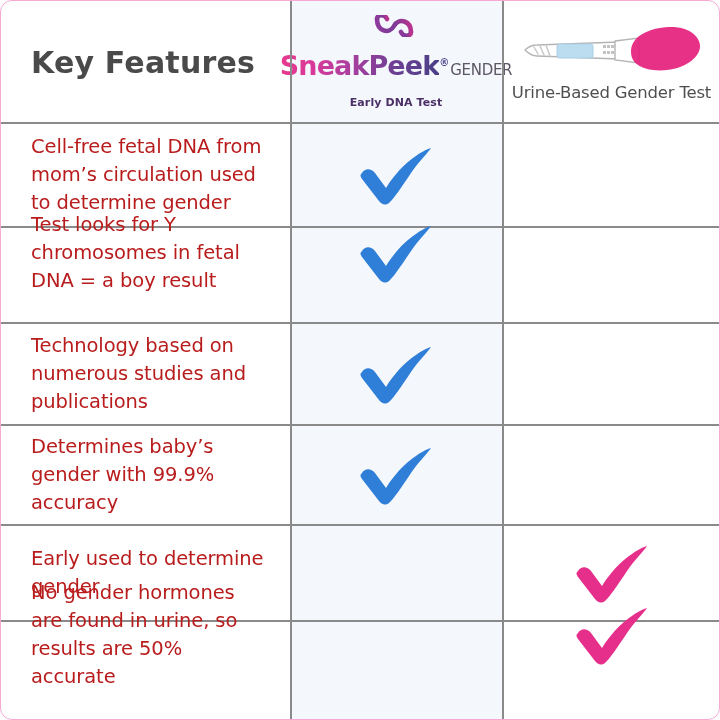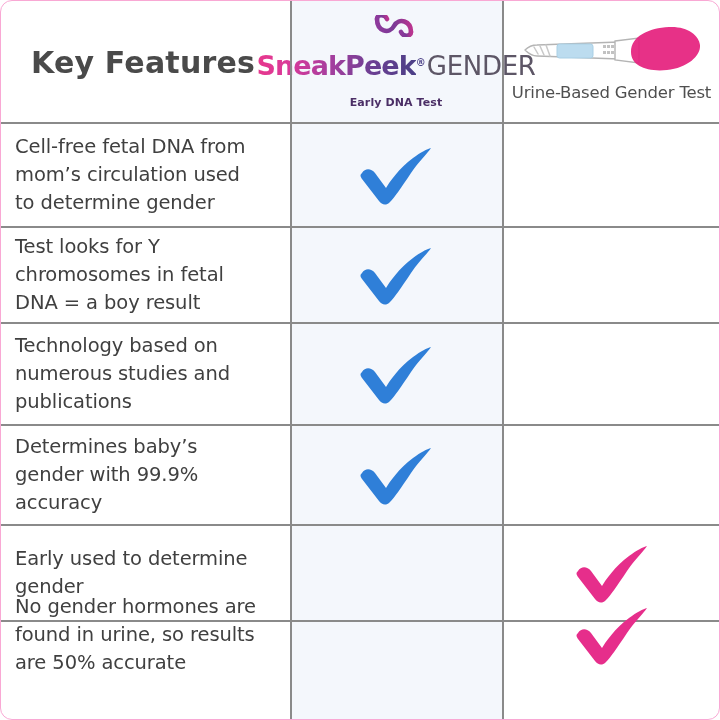--- a/index.html
+++ b/index.html
@@ -64,22 +64,22 @@
   }
   .cell {
     box-sizing: border-box;
     position: relative;
   }
   .cell.c-feature { width: 289px; }
   .cell.c-sneakpeek { width: 212px; }
   .cell.c-urine { width: 219px; border-radius: 18px; }
 
   .feature-text {
-    padding: 0 26px 0 14px;
-    color: #404040;
+    padding: 0 26px 0 30px;
+    color: #b91c1c;
     font-size: 19.5px;
     line-height: 28px;
     font-family: "DejaVu Sans", sans-serif;
     letter-spacing: -0.1px;
     font-weight: 400;
   }
 
   
   .header-row { top: 0; height: 122px; align-items: center; }
 
@@ -119,21 +119,21 @@
   }
   .logo-reg {
     font-size: 10px;
     font-weight: 700;
     color: #4a3f86;
     position: relative;
     top: -9px;
     font-family: "DejaVu Sans", sans-serif;
   }
   .logo-gender {
-    font-size: 26px;
+    font-size: 15px;
     font-weight: 400;
     letter-spacing: -0.3px;
     color: #5d5666;
     font-family: "DejaVu Sans", sans-serif;
     margin-left: 1px;
   }
   .logo-sub {
     font-size: 11px;
     font-weight: 700;
     color: #4b2f66;
@@ -160,21 +160,21 @@
   }
 
   
   .check-cell {
     display: flex;
     align-items: center;
     justify-content: center;
   }
 
   .r1 { top: 122px; height: 104px; }
-  .r2 { top: 226px; height: 84px; }
+  .r2 { top: 210px; height: 84px; align-items: center; }
   .r3 { top: 322px; height: 102px; }
   .r4 { top: 424px; height: 100px; }
   .r5 { top: 524px; height: 96px; }
   .r6 { top: 584px; height: 100px; }
 
   .row .cell { display: flex; align-items: center; }
   .row.r1 .cell { height: 104px; }
   .row.r2 .cell { height: 96px; }
   .row.r3 .cell { height: 102px; }
   .row.r4 .cell { height: 100px; }

